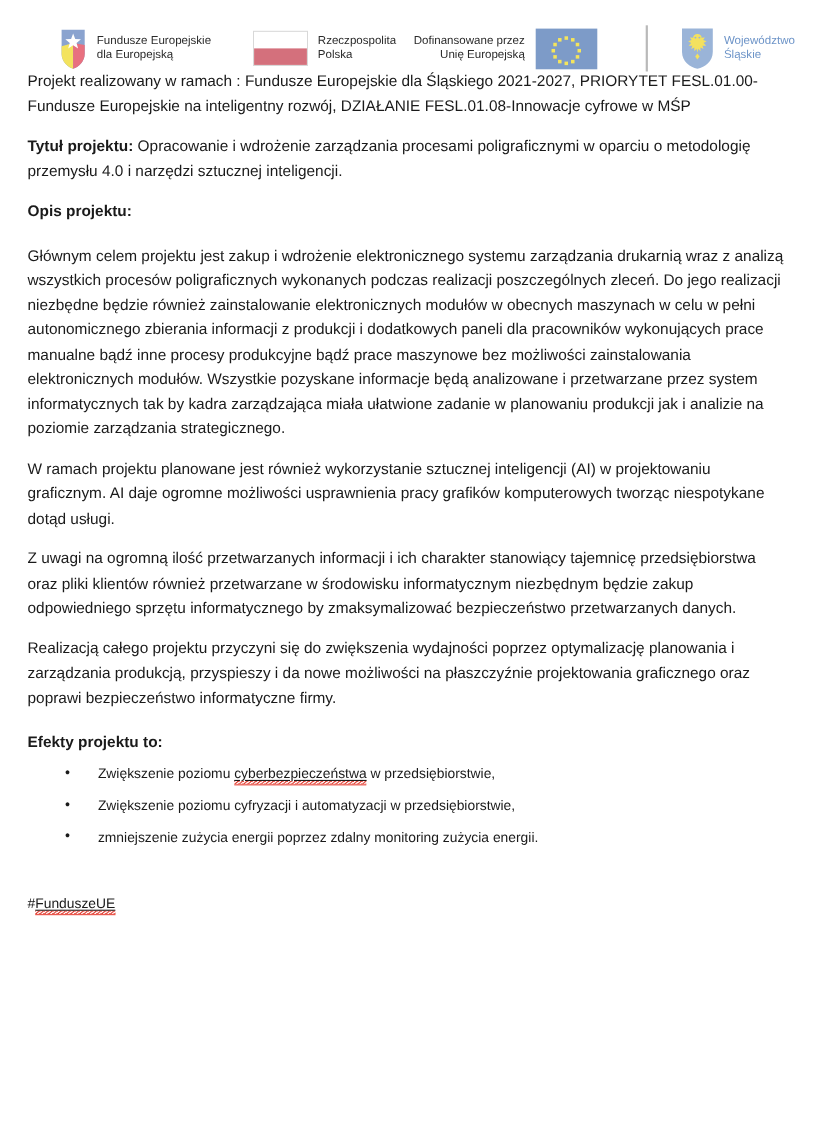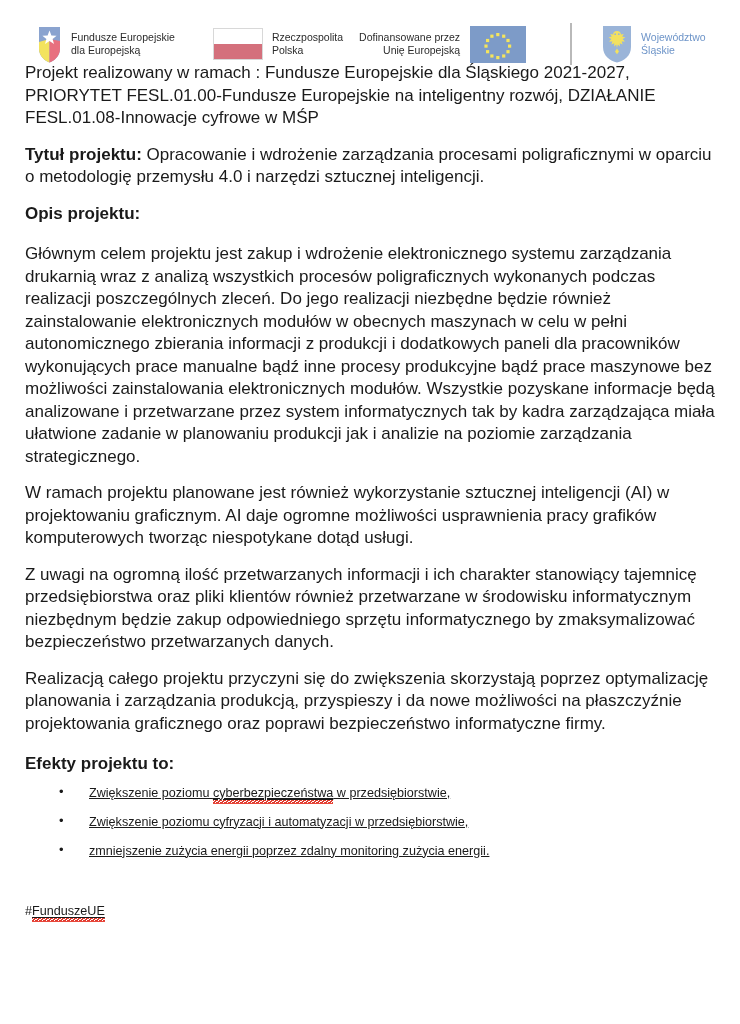--- a/index.html
+++ b/index.html
@@ -22,20 +22,21 @@
     background: #ffffff;
   }
 
   
   .logo-bar {
     display: flex;
     align-items: center;
     padding: 26px 0 0 36px;
     height: 62px;
     box-sizing: border-box;
+    margin-left: 17px;
   }
   .logo-block {
     display: flex;
     align-items: center;
   }
   .logo-text {
     font-size: 10.5px;
     line-height: 13px;
     color: #2b2b2b;
     white-space: pre-line;
@@ -89,36 +90,35 @@
     height: 38px;
     margin-right: 9px;
     flex: none;
   }
 
   
   .content {
     padding: 0 22px 0 25px;
   }
   p.para {
-    font-size: 17px;
+    font-size: 14px;
     line-height: 22.5px;
     margin: 0 0 14px 0;
     color: #1a1a1a;
     text-align: left;
   }
   p.tight { margin-bottom: 0; }
   .b { font-weight: bold; }
 
   .intro { margin-bottom: 17px; }
 
   ul.effects {
     margin: 6px 0 16px 0;
     padding: 0 0 0 34px;
     list-style: none;
-    text-decoration: underline;
   }
   ul.effects li {
     font-size: 12.6px;
     line-height: 22px;
     margin: 0 0 7px 0;
     position: relative;
     padding-left: 30px;
   }
   ul.effects li::before {
     content: "\2022";
@@ -236,21 +236,21 @@
 
     <p class="para intro">Projekt realizowany w ramach : Fundusze Europejskie dla Śląskiego 2021-2027, PRIORYTET FESL.01.00-Fundusze Europejskie na inteligentny rozwój, DZIAŁANIE FESL.01.08-Innowacje cyfrowe w MŚP</p>
 
     <p class="para"><span class="b">Tytuł projektu:</span><span> Opracowanie i wdrożenie zarządzania procesami poligraficznymi w oparciu o metodologię przemysłu 4.0 i narzędzi sztucznej inteligencji.</span></p>
 
     <p class="para tight"><span class="b">Opis projektu:</span></p>
 
     <p class="para" style="margin-top:18px">Głównym celem projektu jest zakup i wdrożenie elektronicznego systemu zarządzania drukarnią wraz z analizą wszystkich procesów poligraficznych wykonanych podczas realizacji poszczególnych zleceń. Do jego realizacji niezbędne będzie również zainstalowanie elektronicznych modułów w obecnych maszynach w celu w pełni autonomicznego zbierania informacji z produkcji i dodatkowych paneli dla pracowników wykonujących prace manualne bądź inne procesy produkcyjne bądź prace maszynowe bez możliwości zainstalowania elektronicznych modułów. Wszystkie pozyskane informacje będą analizowane i przetwarzane przez system informatycznych tak by kadra zarządzająca miała ułatwione zadanie w planowaniu produkcji jak i analizie na poziomie zarządzania strategicznego.</p>
     <p class="para">W ramach projektu planowane jest również wykorzystanie sztucznej inteligencji (AI) w projektowaniu graficznym. AI daje ogromne możliwości usprawnienia pracy grafików komputerowych tworząc niespotykane dotąd usługi.</p>
     <p class="para">Z uwagi na ogromną ilość przetwarzanych informacji i ich charakter stanowiący tajemnicę przedsiębiorstwa oraz pliki klientów również przetwarzane w środowisku informatycznym niezbędnym będzie zakup odpowiedniego sprzętu informatycznego by zmaksymalizować bezpieczeństwo przetwarzanych danych.</p>
-    <p class="para">Realizacją całego projektu przyczyni się do zwiększenia skorzystają poprzez optymalizację planowania i zarządzania produkcją, przyspieszy i da nowe możliwości na płaszczyźnie projektowania graficznego oraz poprawi bezpieczeństwo informatyczne firmy.</p>
+    <p class="para">Realizacją całego projektu przyczyni się do zwiększenia wydajności poprzez optymalizację planowania i zarządzania produkcją, przyspieszy i da nowe możliwości na płaszczyźnie projektowania graficznego oraz poprawi bezpieczeństwo informatyczne firmy.</p>
 
     <p class="para tight" style="margin-top:18px"><span class="b">Efekty projektu to:</span></p>
 
     <ul class="effects">
       <li><span>Zwiększenie poziomu </span><span class="spell">cyberbezpieczeństwa</span><span> w przedsiębiorstwie,</span></li>
       <li><span>Zwiększenie poziomu cyfryzacji i automatyzacji w przedsiębiorstwie,</span></li>
       <li><span>zmniejszenie zużycia energii poprzez zdalny monitoring zużycia energii.</span></li>
     </ul>
 
 

